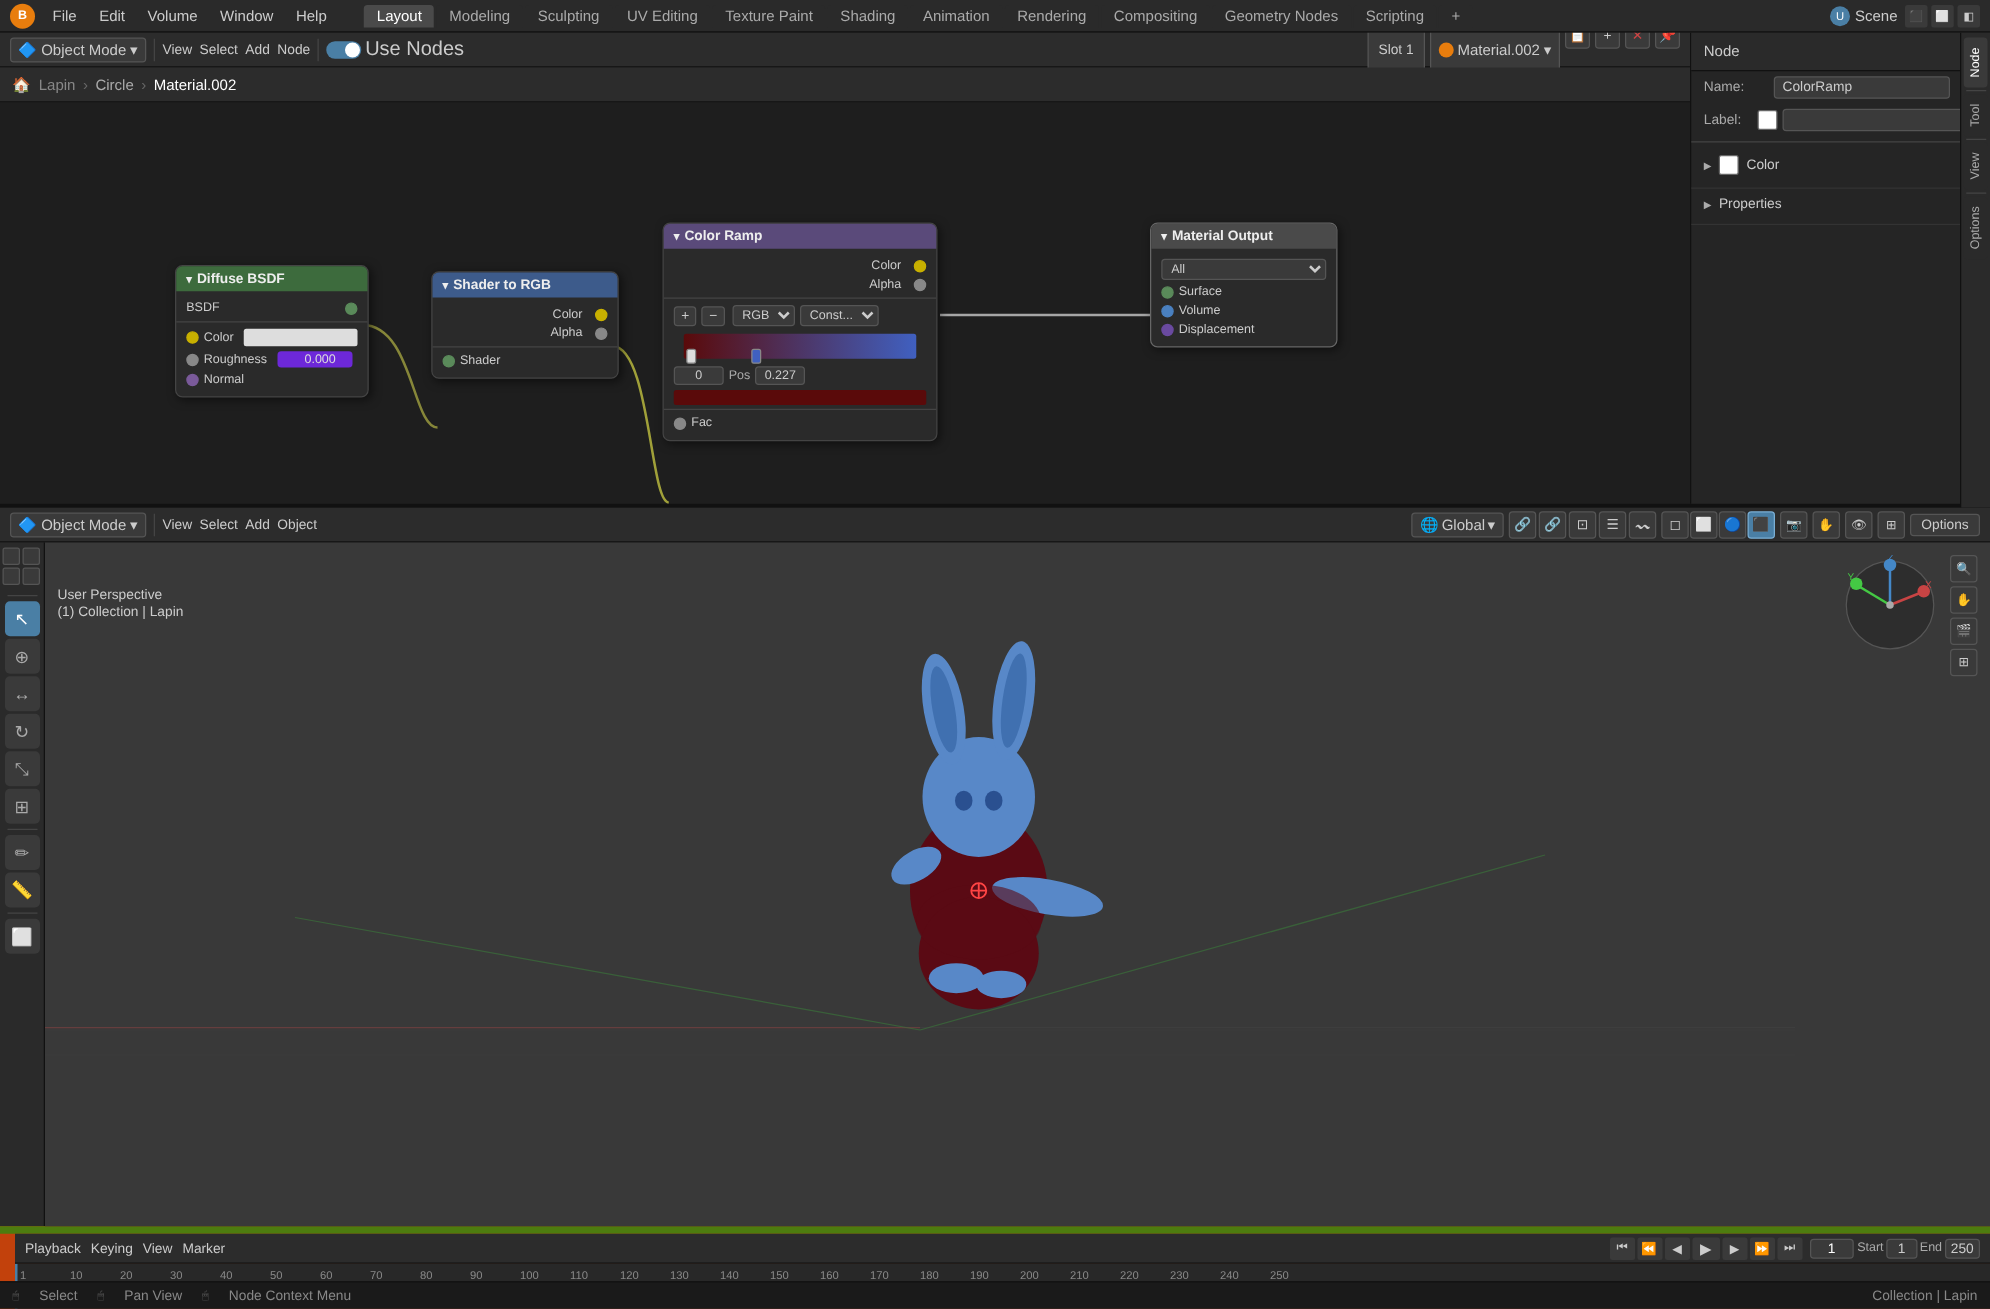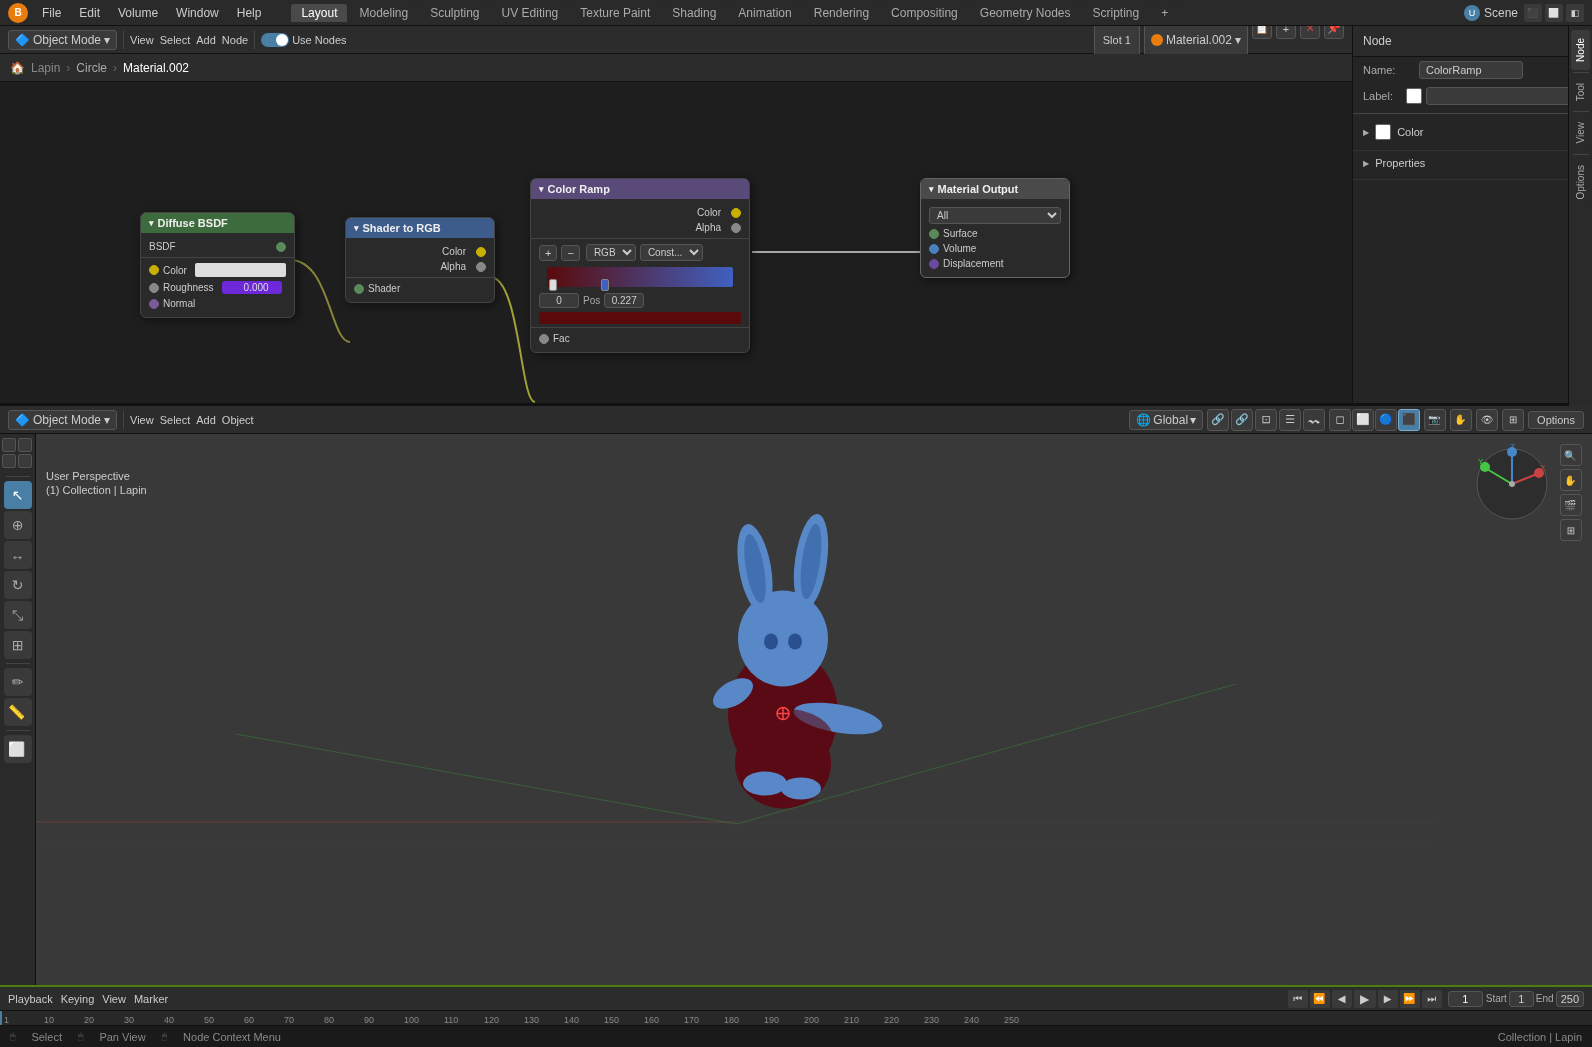--- a/index.html
+++ b/index.html
@@ -99,21 +99,21 @@
       gap: 6px;
     }
     .prop-label { color: #aaa; font-size: 11px; width: 50px; }
     .prop-input {
       background: #3a3a3a;
       border: 1px solid #555;
       border-radius: 3px;
       padding: 2px 6px;
       color: #ccc;
       font-size: 11px;
-      width: 104px;
+      width: 141px;
     }
     .color-preview {
       width: 16px; height: 16px;
       background: white;
       border-radius: 2px;
       border: 1px solid #666;
     }
     .panel-section {
       padding: 6px 10px;
       border-bottom: 1px solid #333;
@@ -424,21 +424,21 @@
         <span style="width:1px;height:18px;background:#444;"></span>
         <span style="cursor:pointer;color:#ccc;font-size:11px;">View</span>
         <span style="cursor:pointer;color:#ccc;font-size:11px;">Select</span>
         <span style="cursor:pointer;color:#ccc;font-size:11px;">Add</span>
         <span style="cursor:pointer;color:#ccc;font-size:11px;">Node</span>
         <span style="width:1px;height:18px;background:#444;"></span>
         <div style="display:flex;align-items:center;gap:3px;">
           <div style="width:28px;height:14px;background:#4a7fa5;border-radius:7px;position:relative;cursor:pointer;">
             <div style="width:12px;height:12px;background:#fff;border-radius:50%;position:absolute;top:1px;right:1px;"></div>
           </div>
-          <span style="font-size:11px;color:#ccc;">Use Nodes</span>
+          <span style="font-size:16px;color:#ccc;">Use Nodes</span>
         </div>
         <span style="margin-left:auto;display:flex;gap:4px;">
           <div style="background:#3a3a3a;border:1px solid #555;border-radius:3px;padding:14px 8px;font-size:11px;color:#ccc;cursor:pointer;">Slot 1</div>
           <div style="display:flex;align-items:center;gap:3px;background:#3a3a3a;border:1px solid #555;border-radius:3px;padding:2px 6px;cursor:pointer;">
             <span style="width:12px;height:12px;background:#e87d0d;border-radius:50%;display:inline-block;"></span>
             <span>Material.002</span>
             <span>▾</span>
           </div>
           <div style="width:20px;height:20px;background:#3a3a3a;border:1px solid #555;border-radius:3px;display:flex;align-items:center;justify-content:center;cursor:pointer;font-size:11px;">📋</div>
           <div style="width:20px;height:20px;background:#3a3a3a;border:1px solid #555;border-radius:3px;display:flex;align-items:center;justify-content:center;cursor:pointer;font-size:11px;">+</div>
@@ -804,21 +804,21 @@
           <div style="position:absolute;right:-30px;top:0;display:flex;flex-direction:column;gap:3px;">
             <div style="width:22px;height:22px;background:#3a3a3a;border:1px solid #555;border-radius:3px;display:flex;align-items:center;justify-content:center;cursor:pointer;font-size:10px;">🔍</div>
             <div style="width:22px;height:22px;background:#3a3a3a;border:1px solid #555;border-radius:3px;display:flex;align-items:center;justify-content:center;cursor:pointer;font-size:10px;">✋</div>
             <div style="width:22px;height:22px;background:#3a3a3a;border:1px solid #555;border-radius:3px;display:flex;align-items:center;justify-content:center;cursor:pointer;font-size:10px;">🎬</div>
             <div style="width:22px;height:22px;background:#3a3a3a;border:1px solid #555;border-radius:3px;display:flex;align-items:center;justify-content:center;cursor:pointer;font-size:10px;">⊞</div>
           </div>
         </div>
       </div>
     </div>
 
-    <div style="background:#c2410c;border-top:2px solid #4d7c0f;flex-shrink:0;">
+    <div style="background:#c2410c;border-top:6px solid #4d7c0f;flex-shrink:0;padding-left:12px;">
 
       <div style="height:24px;background:#2c2c2c;display:flex;align-items:center;padding:0 8px;gap:8px;border-bottom:1px solid #111;">
         <span style="cursor:pointer;color:#ccc;font-size:11px;">Playback</span>
         <span style="cursor:pointer;color:#ccc;font-size:11px;">Keying</span>
         <span style="cursor:pointer;color:#ccc;font-size:11px;">View</span>
         <span style="cursor:pointer;color:#ccc;font-size:11px;">Marker</span>
 
         <div style="margin-left:auto;display:flex;align-items:center;gap:6px;">
           <div style="display:flex;align-items:center;gap:2px;">
             <div style="width:20px;height:18px;background:#3a3a3a;border-radius:2px;display:flex;align-items:center;justify-content:center;cursor:pointer;font-size:10px;">⏮</div>

